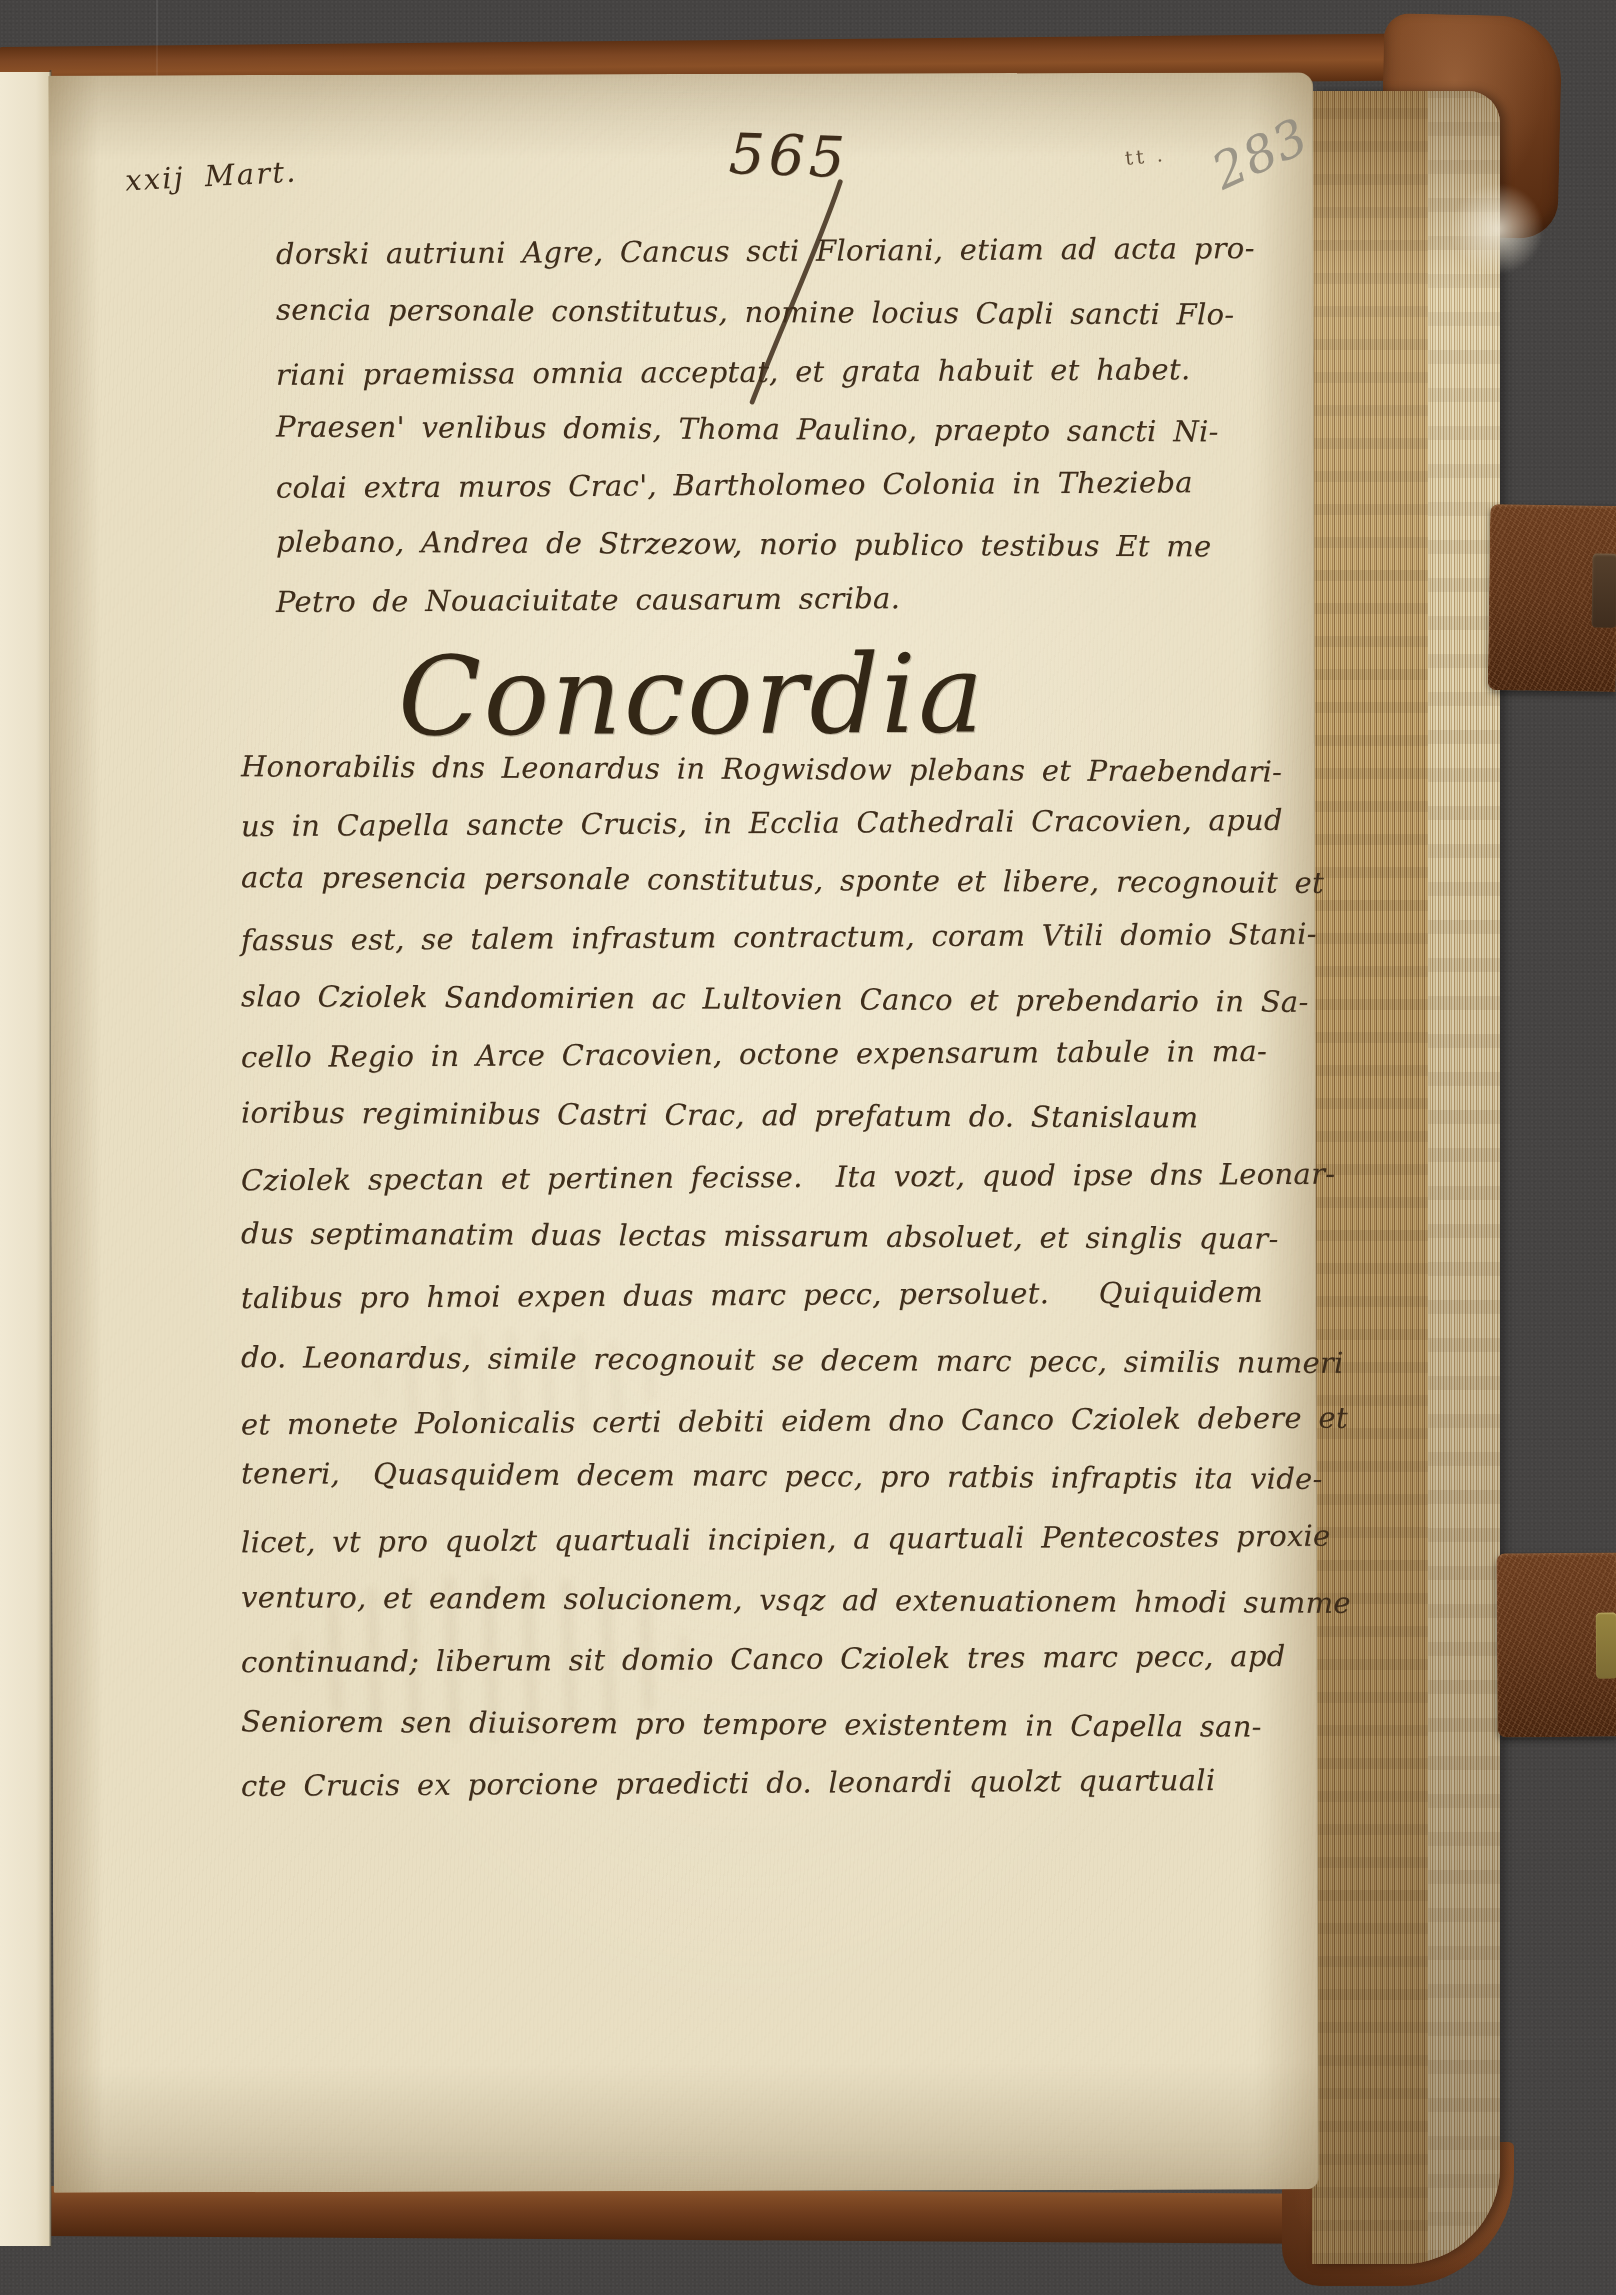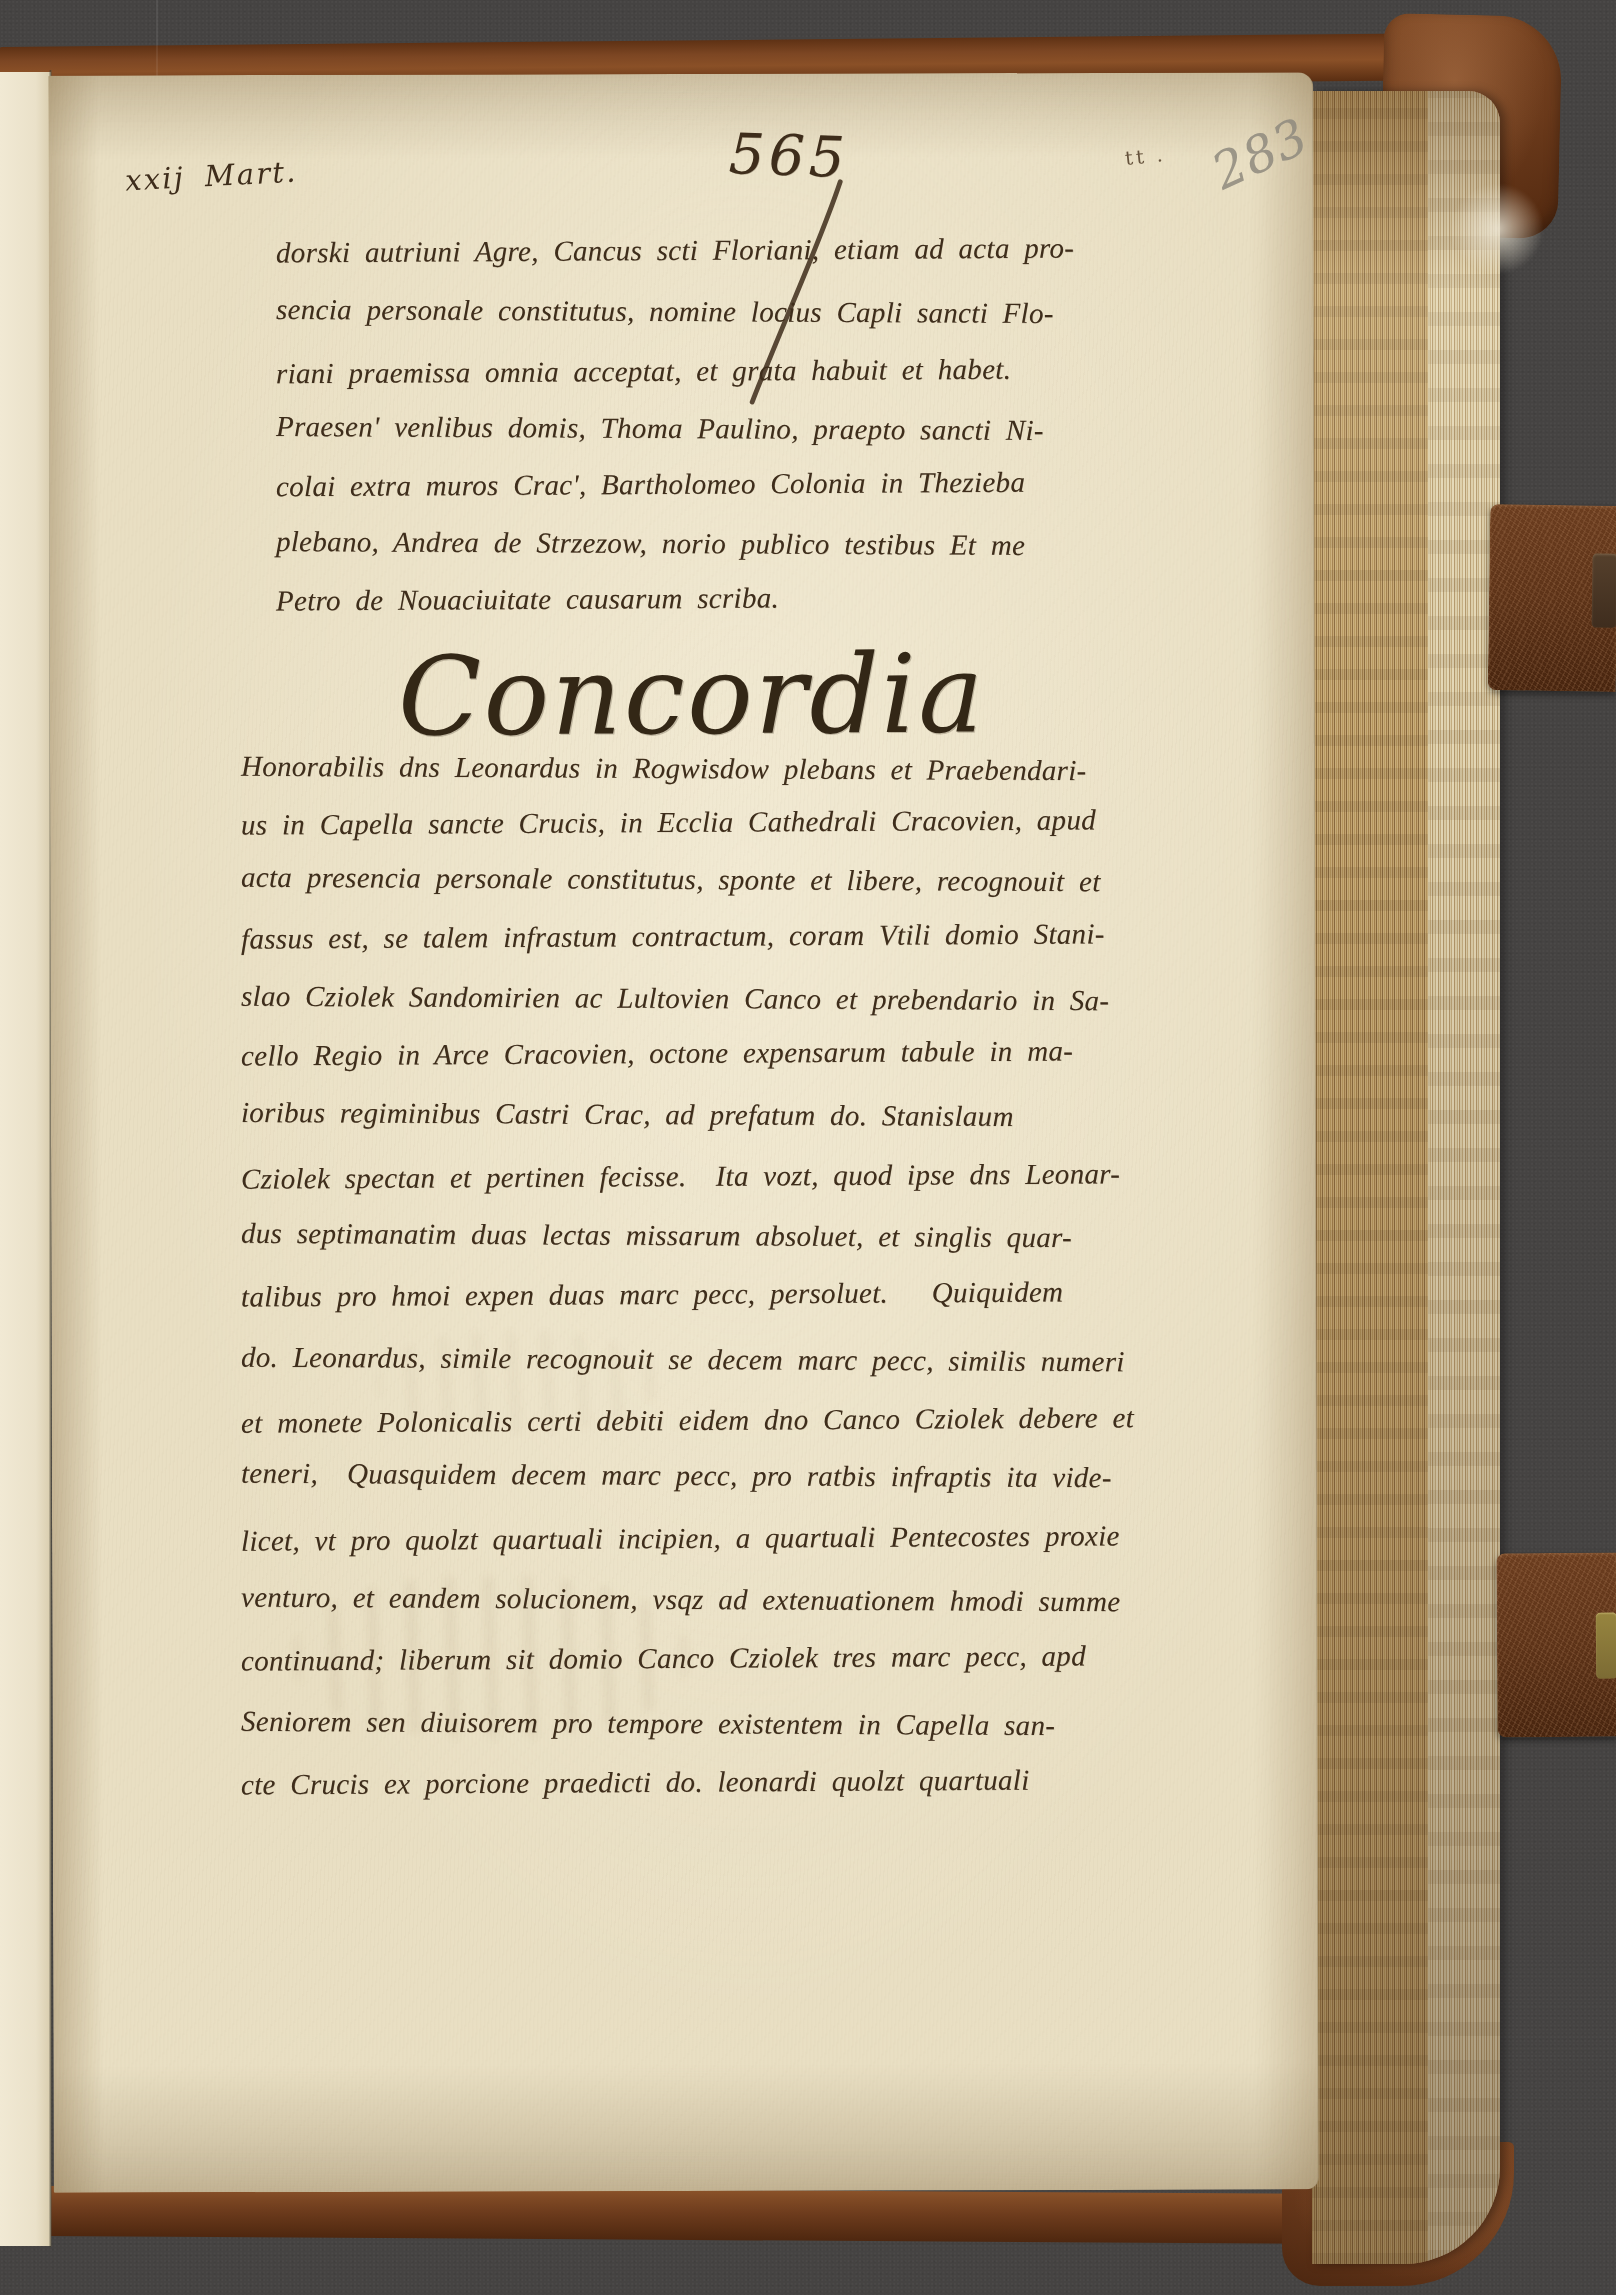--- a/index.html
+++ b/index.html
@@ -150,21 +150,21 @@
   .ink-mark{
     position:absolute;left:1125px;top:145px;
     font-size:19.4px;color:rgba(78,58,36,.85);transform:rotate(-6deg);letter-spacing:3.2px;
   }
   .heading{
     position:absolute;left:398px;top:632px;
     font-size:109px;color:#332716;font-style:italic;letter-spacing:2.2px;
     text-shadow:1.1px 1.1px 0 rgba(51,39,22,.25);
     transform:rotate(-0.3deg);
   }
-  .ms-lines{position:absolute;left:0;top:0;width:1617px;height:2295px;font-family:Liberation Serif, serif;}
+  .ms-lines{position:absolute;left:0;top:0;width:1617px;height:2295px;}
   .ms-line{
     position:absolute;white-space:pre;
     font-size:29px;font-style:italic;color:#3e2d1b;
     letter-spacing:0.3px;word-spacing:7px;
     text-shadow:0.3px 0.3px 0.3px rgba(62,45,27,.30);
   }
   .p1{left:276px;}
   .p2{left:241px;}
   .ms-line:nth-of-type(odd){transform:rotate(-0.35deg);}
   .ms-line:nth-of-type(even){transform:rotate(0.30deg);}

